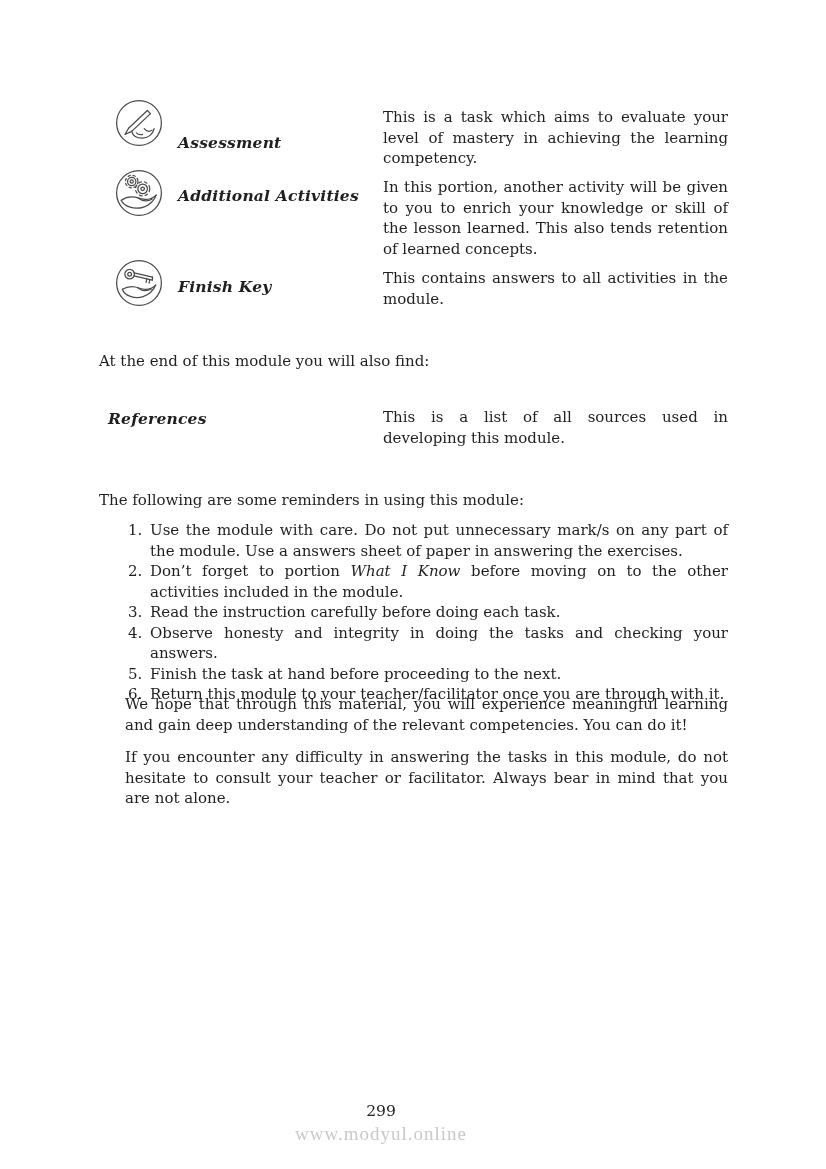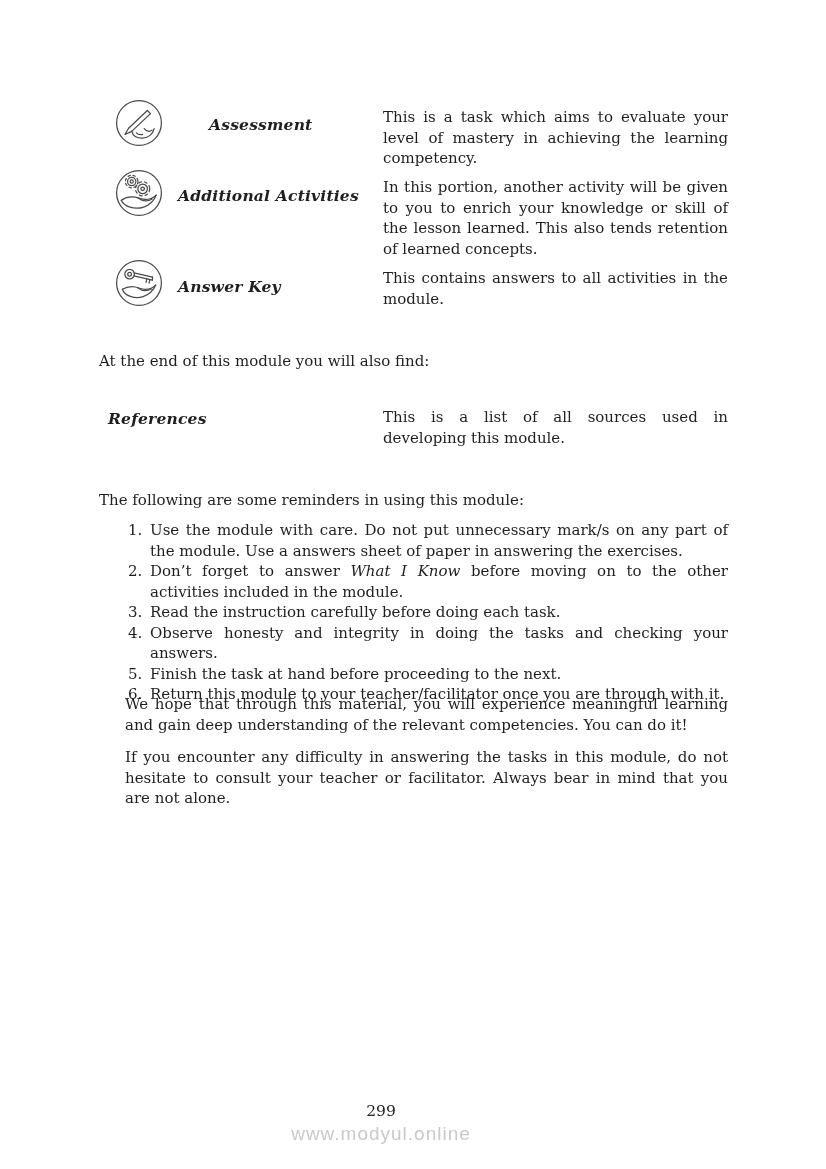--- a/index.html
+++ b/index.html
@@ -63,21 +63,21 @@
     <circle cx="24" cy="24" r="21.5"></circle>
     <path d="M14 29 L32 12"></path>
     <path d="M17 32 L35 15"></path>
     <path d="M32 12 L35 15"></path>
     <path d="M14 29 L10.5 35 L17 32"></path>
     <path d="M17 32 C18 36 22 38.5 27 38.5 C33 38.5 37.5 34.5 38.5 29.5"></path>
     <path d="M21.5 33.5 C23 35 25.5 35.5 27.5 35"></path>
     <path d="M29 29.5 C31 32 34 32.5 36.5 31"></path>
   </svg>
 </span>
-<span class="abs label" style="left:178px; top:115px;margin-left:31px;">Assessment</span>
+<span class="abs label" style="left:178px; top:133px;">Assessment</span>
 <div class="abs desc" style="left:383px; top:107px;">This is a task which aims to evaluate your level of mastery in achieving the learning competency.</div>
 
 <span class="abs icon-box" style="left:112px; top:168px;">
   <svg viewBox="0 0 48 48">
     <circle cx="24" cy="24" r="21.5"></circle>
     <circle cx="17" cy="13" r="4"></circle>
     <circle cx="17" cy="13" r="6" stroke-dasharray="2.2 2.6"></circle>
     <circle cx="17" cy="13" r="1.5"></circle>
     <circle cx="27.5" cy="20" r="4.6"></circle>
     <circle cx="27.5" cy="20" r="6.8" stroke-dasharray="2.6 3"></circle>
@@ -98,38 +98,38 @@
     <path d="M19.2 14.2 L37 18.4"></path>
     <path d="M19 17.2 L36.8 21.2"></path>
     <path d="M37 18.4 L36.8 21.2"></path>
     <path d="M31.5 20 L30.8 23.4"></path>
     <path d="M34.4 20.7 L33.7 24.1"></path>
     <path d="M8 30 C13 27 19 26.8 24 28.8 C30 31 36 30 40 26"></path>
     <path d="M8 30 C10 36 20 40 28 37 C34 35 38 31 40 26"></path>
     <path d="M23 28.8 C27 31.8 32 31.8 36 29.8"></path>
   </svg>
 </span>
-<span class="abs label" style="left:178px; top:277px;">Answer Key</span>
+<span class="abs label" style="left:178px; top:277px;">Finish Key</span>
 <div class="abs desc" style="left:383px; top:268px;">This contains answers to all activities in the module.</div>
 
 <span class="abs plain" style="left:99px; top:351px;">At the end of this module you will also find:</span>
 
 <span class="abs label" style="left:108px; top:409px;text-align:center;">References</span>
 <div class="abs desc" style="left:383px; top:407px;">This is a list of all sources used in developing this module.</div>
 
 <span class="abs plain" style="left:99px; top:490px;">The following are some reminders in using this module:</span>
 
 <div class="abs list" style="left:128px; top:520px;">
   <div class="list-item">
     <span class="list-num">1.</span>
     <span class="list-text"><span>Use the module with care. Do not put unnecessary mark/s on any part of the module. Use a answers sheet of paper in answering the exercises.</span><span class="it"></span><span></span></span>
   </div>
   <div class="list-item">
     <span class="list-num">2.</span>
-    <span class="list-text"><span>Don’t forget to answer </span><span class="it">What I Know</span><span> before moving on to the other activities included in the module.</span></span>
+    <span class="list-text"><span>Don’t forget to portion </span><span class="it">What I Know</span><span> before moving on to the other activities included in the module.</span></span>
   </div>
   <div class="list-item">
     <span class="list-num">3.</span>
     <span class="list-text"><span>Read the instruction carefully before doing each task.</span><span class="it"></span><span></span></span>
   </div>
   <div class="list-item">
     <span class="list-num">4.</span>
     <span class="list-text"><span>Observe honesty and integrity in doing the tasks and checking your answers.</span><span class="it"></span><span></span></span>
   </div>
   <div class="list-item">
@@ -141,13 +141,13 @@
     <span class="list-text"><span>Return this module to your teacher/facilitator once you are through with it.</span><span class="it"></span><span></span></span>
   </div>
 </div>
 
 <div class="abs paras" style="left:125px; top:694px;">
   <p class="para">We hope that through this material, you will experience meaningful learning and gain deep understanding of the relevant competencies. You can do it!</p>
   <p class="para">If you encounter any difficulty in answering the tasks in this module, do not hesitate to consult your teacher or facilitator. Always bear in mind that you are not alone.</p>
 </div>
 
 <div class="abs center-line page-num" style="top:1102px;">299</div>
-<div class="abs center-line watermark" style="top:1123px;">www.modyul.online</div>
+<div class="abs center-line watermark" style="top:1123px;font-family:Liberation Serif, serif;">www.modyul.online</div>
 
 </body></html>

